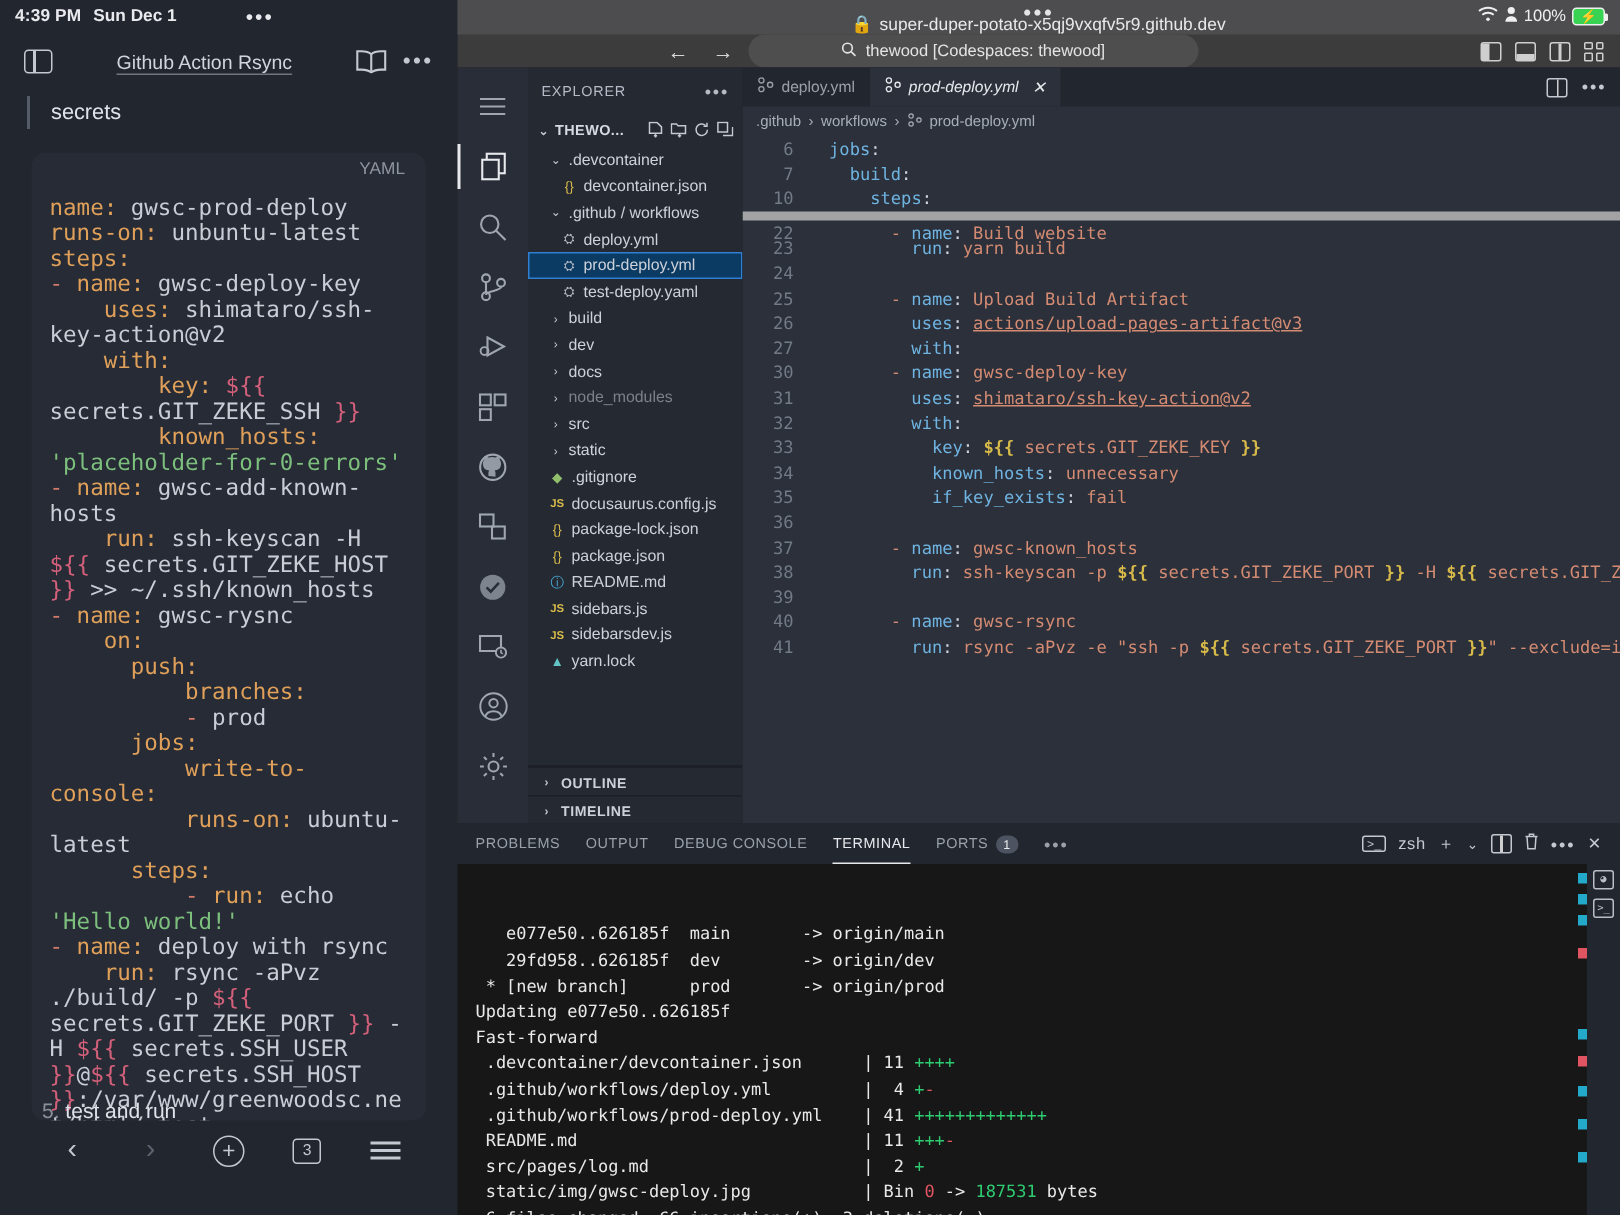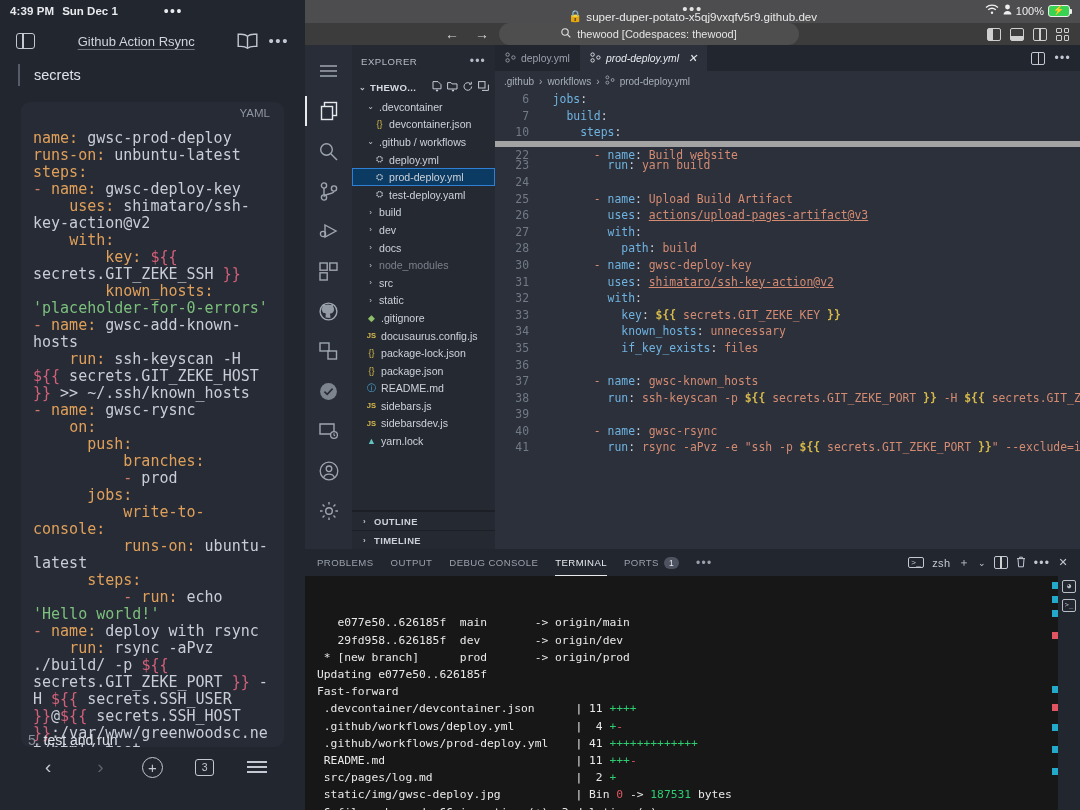--- a/index.html
+++ b/index.html
@@ -513,27 +513,26 @@
           <div class="code-editor" id="code-editor">
               <div class="cl"><span class="ln">6</span><span><span class="e-txt">  </span><span class="e-key">jobs</span><span class="e-txt">:</span></span></div>
               <div class="cl"><span class="ln">7</span><span><span class="e-txt">    </span><span class="e-key">build</span><span class="e-txt">:</span></span></div>
               <div class="cl"><span class="ln">10</span><span><span class="e-txt">      </span><span class="e-key">steps</span><span class="e-txt">:</span></span></div>
               <div class="cl fold-sep"><span class="ln">22</span><span><span class="e-dash">        - </span><span class="e-key">name</span><span class="e-txt">: </span><span class="e-str">Build website</span></span></div>
               <div class="cl"><span class="ln">23</span><span><span class="e-txt">          </span><span class="e-key">run</span><span class="e-txt">: </span><span class="e-str">yarn build</span></span></div>
               <div class="cl"><span class="ln">24</span><span></span></div>
               <div class="cl"><span class="ln">25</span><span><span class="e-dash">        - </span><span class="e-key">name</span><span class="e-txt">: </span><span class="e-str">Upload Build Artifact</span></span></div>
               <div class="cl"><span class="ln">26</span><span><span class="e-txt">          </span><span class="e-key">uses</span><span class="e-txt">: </span><span class="e-link">actions/upload-pages-artifact@v3</span></span></div>
               <div class="cl"><span class="ln">27</span><span><span class="e-txt">          </span><span class="e-key">with</span><span class="e-txt">:</span></span></div>
-              <div class="cl"><span class="ln">28</span><span><span class="e-txt">            </span><span class="e-key">path</span><span class="e-txt">: </span><span class="e-str">build</span></span></div>
               <div class="cl"><span class="ln">30</span><span><span class="e-dash">        - </span><span class="e-key">name</span><span class="e-txt">: </span><span class="e-str">gwsc-deploy-key</span></span></div>
               <div class="cl"><span class="ln">31</span><span><span class="e-txt">          </span><span class="e-key">uses</span><span class="e-txt">: </span><span class="e-link">shimataro/ssh-key-action@v2</span></span></div>
               <div class="cl"><span class="ln">32</span><span><span class="e-txt">          </span><span class="e-key">with</span><span class="e-txt">:</span></span></div>
               <div class="cl"><span class="ln">33</span><span><span class="e-txt">            </span><span class="e-key">key</span><span class="e-txt">: </span><span class="e-var">${{</span><span class="e-str"> secrets.GIT_ZEKE_KEY </span><span class="e-var">}}</span></span></div>
               <div class="cl"><span class="ln">34</span><span><span class="e-txt">            </span><span class="e-key">known_hosts</span><span class="e-txt">: </span><span class="e-str">unnecessary</span></span></div>
-              <div class="cl"><span class="ln">35</span><span><span class="e-txt">            </span><span class="e-key">if_key_exists</span><span class="e-txt">: </span><span class="e-str">files</span></span></div>
+              <div class="cl"><span class="ln">35</span><span><span class="e-txt">            </span><span class="e-key">if_key_exists</span><span class="e-txt">: </span><span class="e-str">fail</span></span></div>
               <div class="cl"><span class="ln">36</span><span></span></div>
               <div class="cl"><span class="ln">37</span><span><span class="e-dash">        - </span><span class="e-key">name</span><span class="e-txt">: </span><span class="e-str">gwsc-known_hosts</span></span></div>
               <div class="cl"><span class="ln">38</span><span><span class="e-txt">          </span><span class="e-key">run</span><span class="e-txt">: </span><span class="e-str">ssh-keyscan -p </span><span class="e-var">${{</span><span class="e-str"> secrets.GIT_ZEKE_PORT </span><span class="e-var">}}</span><span class="e-str"> -H </span><span class="e-var">${{</span><span class="e-str"> secrets.GIT_ZEKE_H</span></span></div>
               <div class="cl"><span class="ln">39</span><span></span></div>
               <div class="cl"><span class="ln">40</span><span><span class="e-dash">        - </span><span class="e-key">name</span><span class="e-txt">: </span><span class="e-str">gwsc-rsync</span></span></div>
               <div class="cl"><span class="ln">41</span><span><span class="e-txt">          </span><span class="e-key">run</span><span class="e-txt">: </span><span class="e-str">rsync -aPvz -e "ssh -p </span><span class="e-var">${{</span><span class="e-str"> secrets.GIT_ZEKE_PORT </span><span class="e-var">}}</span><span class="e-str">" --exclude=img/.D</span></span></div>
             </div>
         </div>
       </div>
 

